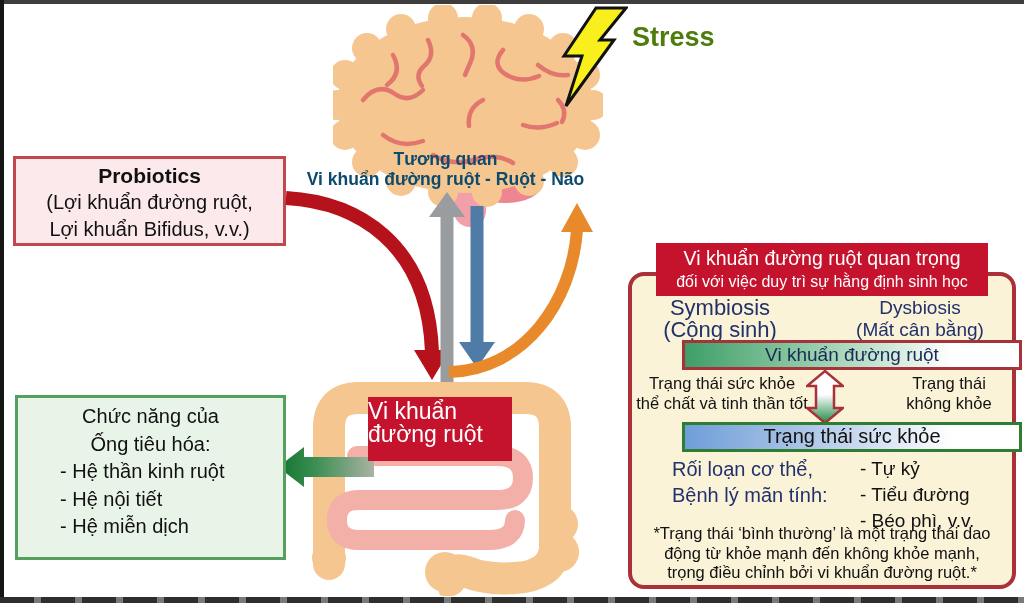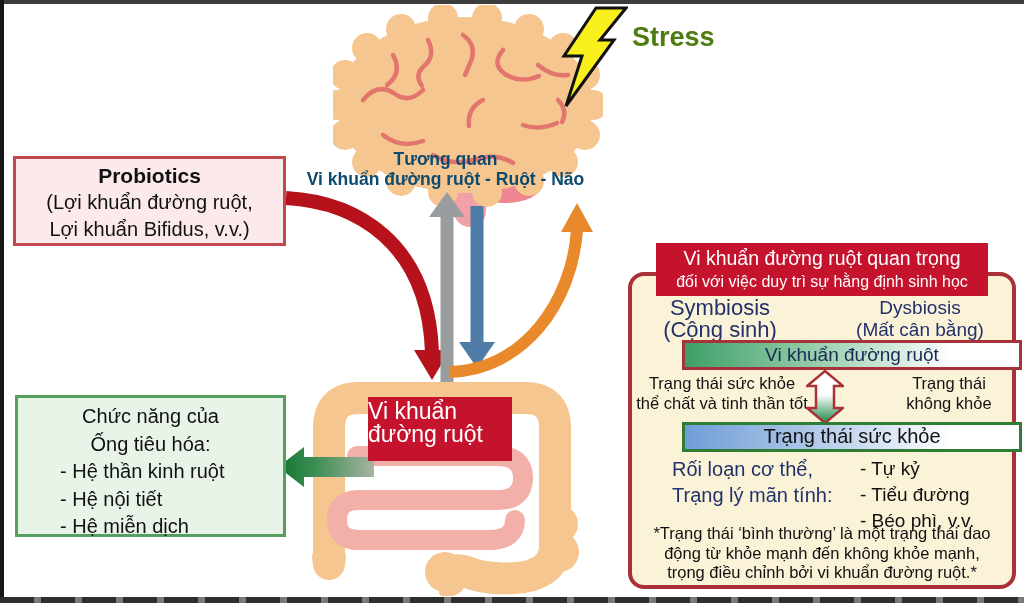--- a/index.html
+++ b/index.html
@@ -18,21 +18,21 @@
   .stress { left:632px; top:22px; font-size:27px; font-weight:bold; color:#4d7c0f;text-align:center; }
   
   .caption { left:273px; top:149px; width:345px; text-align:center;
     font-size:17.5px; font-weight:bold; line-height:20px; color:#0c4a6e; }
   
   .probiotics { left:13px; top:156px; width:273px; height:90px;
     background:#fce9eb; border:3px solid #c24850; text-align:center;
     padding-top:3px; line-height:27px; font-size:20px; }
   .probiotics .t { font-size:21px; font-weight:bold; }
   
-  .functions { left:15px; top:395px; width:271px; height:142px;
+  .functions { left:15px; top:395px; width:271px; height:165px;
     background:#e9f4e8; border:3px solid #55a05e; font-size:20px;
     line-height:27.5px; padding-top:5px; }
   .functions .tt { text-align:center; }
   .functions .it { padding-left:42px; }
   
   .gut-label { left:368px; top:397px; width:144px; height:64px;
     background:#c5122d; color:#fff; text-align:left; font-size:23px;
     line-height:23px; padding-top:3px; }
   
   .panel { left:628px; top:272px; width:388px; height:317px;
@@ -224,21 +224,21 @@
           <stop offset="0%" stop-color="#ffffff"></stop>
           <stop offset="45%" stop-color="#ffffff"></stop>
           <stop offset="100%" stop-color="#1e8a48"></stop>
         </linearGradient>
       </defs>
       <polygon points="19,1 37,16 28,16 28,38 37,38 19,53 1,38 10,38 10,16 1,16" fill="url(#gUD)" stroke="#a93238" stroke-width="2.5"></polygon>
     </svg>
     <div class="abs bar bar-health">Trạng thái sức khỏe</div>
     <div class="abs disorders navy">
       <div>Rối loạn cơ thể,</div>
-      <div>Trạng lý mãn tính:</div>
+      <div>Bệnh lý mãn tính:</div>
     </div>
     <div class="abs symptoms">
       <div>- Tự kỷ</div>
       <div>- Tiểu đường</div>
       <div>- Béo phì, v.v.</div>
     </div>
     <div class="abs footnote">
       <div>*Trạng thái ‘bình thường’ là một trạng thái dao</div>
       <div>động từ khỏe mạnh đến không khỏe mạnh,</div>
       <div>trọng điều chỉnh bởi vi khuẩn đường ruột.*</div>

